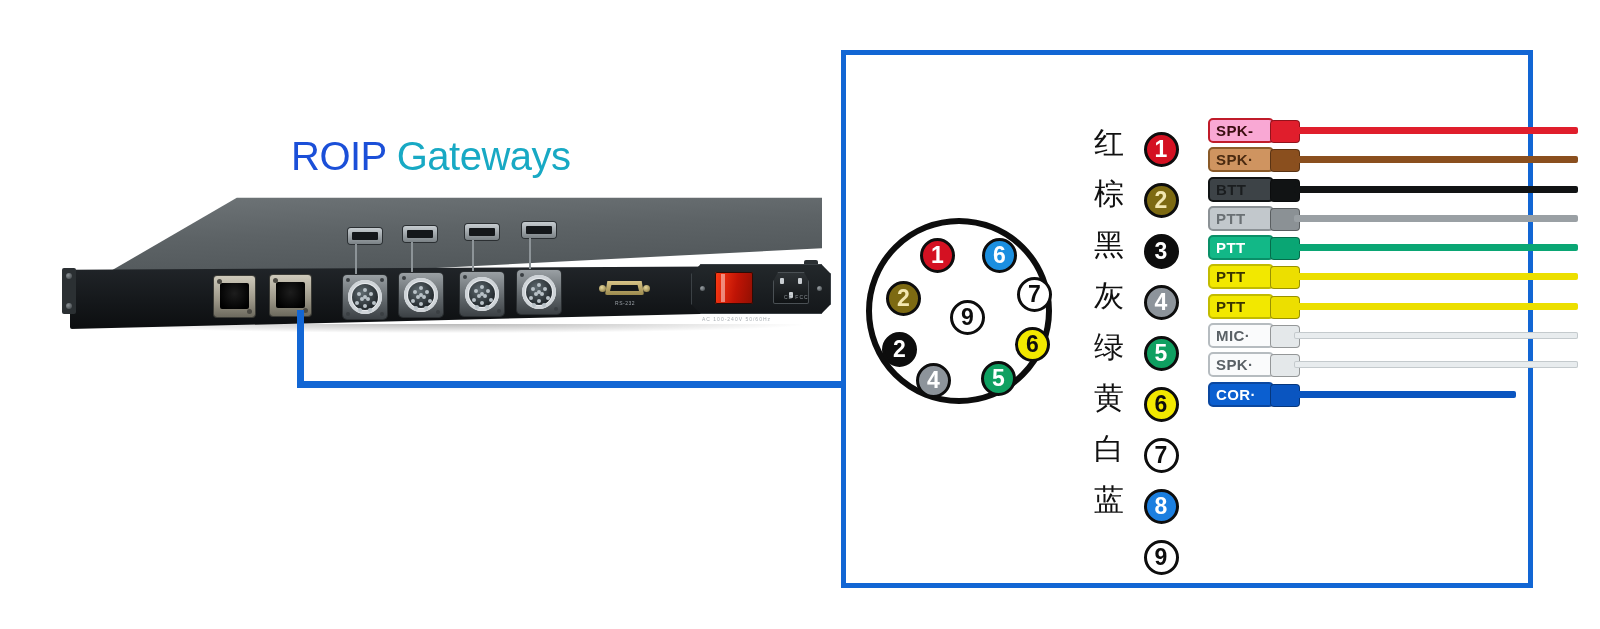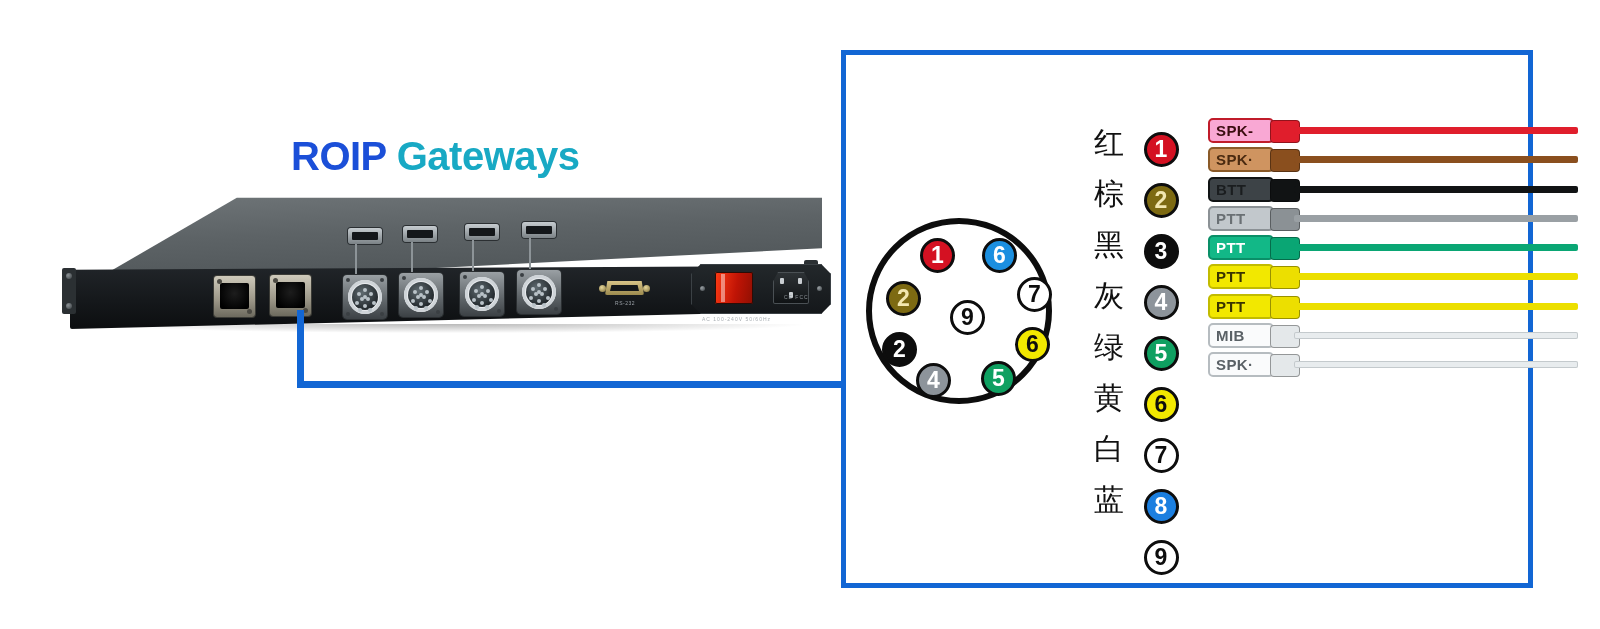--- a/index.html
+++ b/index.html
@@ -6,21 +6,21 @@
   body{
     width:1600px;height:629px;background:#ffffff;
     font-family:"Liberation Sans","DejaVu Sans",sans-serif;
     overflow:hidden;position:relative;
   }
   #stage{position:absolute;left:0;top:0;width:1600px;height:629px;}
 
   
   #product-title{
     position:absolute;left:291px;top:134px;
-    font-size:40px;font-weight:bold;letter-spacing:-0.5px;
+    font-size:40px;font-weight:normal;letter-spacing:-0.5px;
     white-space:nowrap;
   }
   #product-title .t1{color:#1b4fd8;}
   #product-title .t2{color:#18a9c4;}
 
   
   #device{position:absolute;left:62px;top:196px;width:760px;height:148px;}
   .dev-top{
     position:absolute;left:0;top:0;width:760px;height:90px;
     background:linear-gradient(178deg,#6f7578 0%,#5d6366 40%,#4a5053 100%);
@@ -398,24 +398,29 @@
         <div class="wire-tag" style="background: rgb(242, 232, 0); color: rgb(58, 52, 0); border: 2px solid rgb(194, 187, 0);">PTT</div>
         <div class="wire-boot" style="background: rgb(236, 223, 0); border: 1px solid rgba(0, 0, 0, 0.35);"></div>
         <div class="wire-line" style="background: rgb(236, 223, 0); width: 284px;"></div>
       </div>
       <div class="wire-row">
         <div class="wire-tag" style="background: rgb(242, 232, 0); color: rgb(58, 52, 0); border: 2px solid rgb(194, 187, 0);">PTT</div>
         <div class="wire-boot" style="background: rgb(236, 223, 0); border: 1px solid rgba(0, 0, 0, 0.35);"></div>
         <div class="wire-line" style="background: rgb(236, 223, 0); width: 284px;"></div>
       </div>
       <div class="wire-row">
-        <div class="wire-tag" style="background: rgb(250, 251, 252); color: rgb(90, 97, 102); border: 2px solid rgb(182, 188, 192);">MIB</div>
+        <div class="wire-tag" style="background: rgb(250, 251, 252); color: rgb(90, 97, 102); border: 2px solid rgb(182, 188, 192);">MIC·</div>
         <div class="wire-boot" style="background: rgb(228, 232, 234); border: 1px solid rgba(0, 0, 0, 0.35);"></div>
         <div class="wire-line" style="background: rgb(232, 236, 238); width: 284px; box-shadow: rgb(196, 202, 205) 0px 0px 0px 1px inset;"></div>
       </div>
       <div class="wire-row">
         <div class="wire-tag" style="background: rgb(250, 251, 252); color: rgb(90, 97, 102); border: 2px solid rgb(182, 188, 192);">SPK·</div>
         <div class="wire-boot" style="background: rgb(228, 232, 234); border: 1px solid rgba(0, 0, 0, 0.35);"></div>
         <div class="wire-line" style="background: rgb(232, 236, 238); width: 284px; box-shadow: rgb(196, 202, 205) 0px 0px 0px 1px inset;"></div>
       </div>
+      <div class="wire-row">
+        <div class="wire-tag" style="background: rgb(11, 95, 208); color: rgb(255, 255, 255); border: 2px solid rgb(10, 71, 160);">COR·</div>
+        <div class="wire-boot" style="background: rgb(10, 85, 192); border: 1px solid rgba(0, 0, 0, 0.35);"></div>
+        <div class="wire-line" style="background: rgb(10, 85, 192); width: 222px;"></div>
+      </div>
     </div>
 
 </div>
 
 </body></html>

